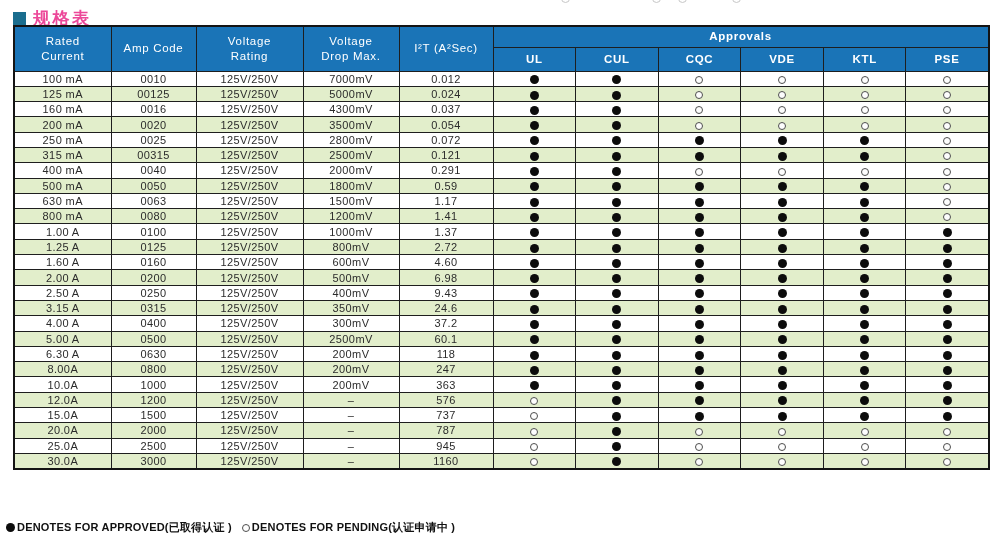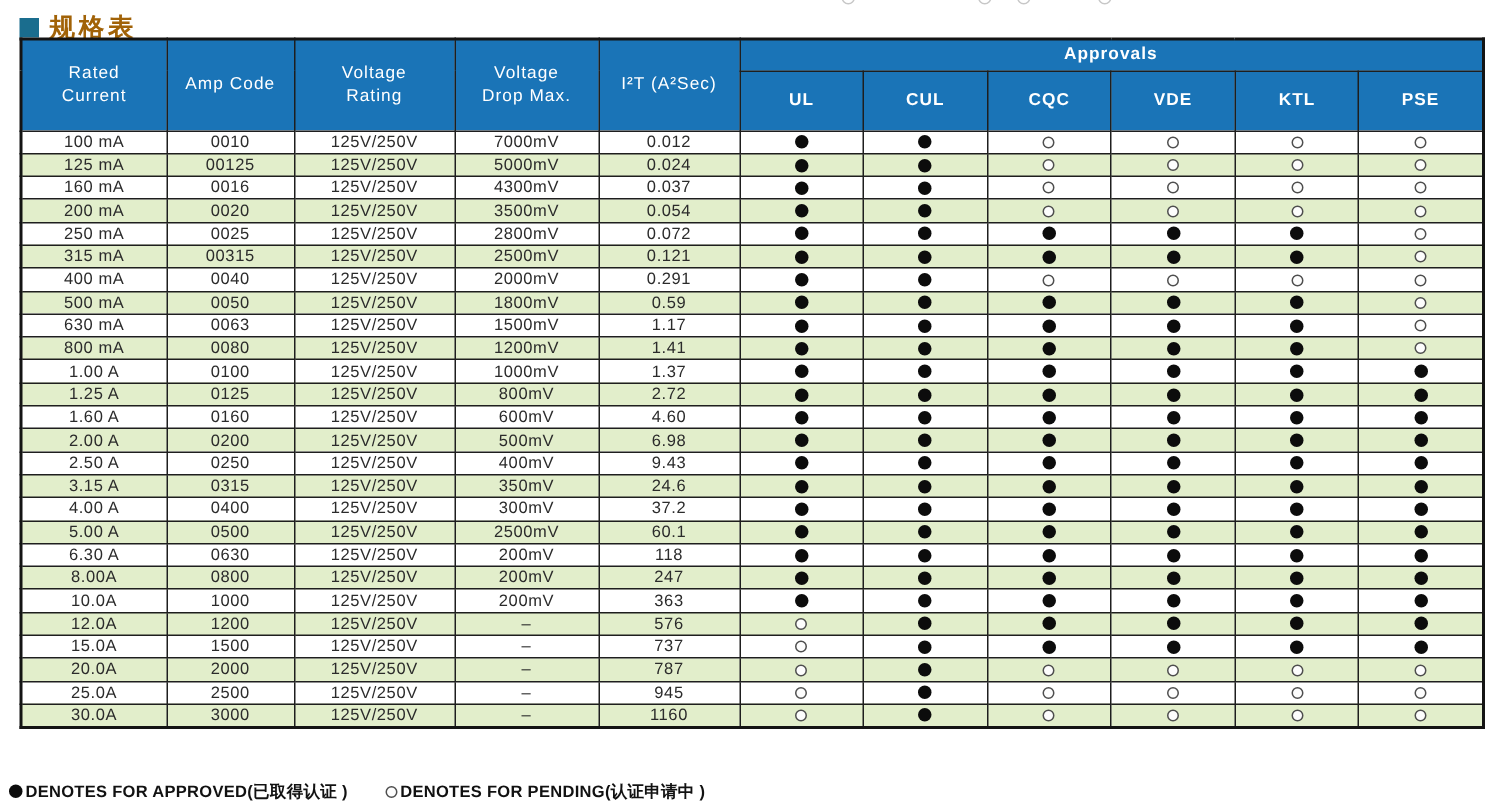--- a/index.html
+++ b/index.html
@@ -16,54 +16,53 @@
     position:absolute; top:-6px; width:9px; height:9px;
     border-radius:50%; border:1px solid #c7c7c7; background:#fff;
   }
   
   .title-row {
     position:absolute; top:7px; left:13px;
     display:flex; align-items:center; gap:7px;
   }
   .title-square { width:13px; height:13px; background:#1a6d8e; }
   .title-text {
-    font-size:17px; font-weight:bold; color:#a16207; letter-spacing:2.5px;
+    font-size:17px; font-weight:bold; color:#ec4899; letter-spacing:2.5px;
   }
   
   table.spec {
     position:absolute; left:13px; top:25px; width:975px;
     border-collapse:collapse; table-layout:fixed;
     border:2px solid #141414;
   }
   .spec th, .spec td {
     border:1px solid #1e1e1e;
     text-align:center; vertical-align:middle; padding:0;
   }
   .spec thead th {
     background:#1a74b7; color:#ffffff;
     font-size:11.5px; font-weight:500; letter-spacing:0.7px;
     white-space:pre-line; line-height:1.3;
   }
   .spec thead tr.hdr-top th.approvals-head { height:21px; font-weight:700; }
-  .spec thead tr.hdr-sub th { height:40px; font-weight:600; }
+  .spec thead tr.hdr-sub th { height:24px; font-weight:600; }
   .spec tbody td {
     height:15.3px; font-size:11px; color:#2b2b2b; letter-spacing:0.4px;
     background:#ffffff;
   }
   .spec tbody tr.alt td { background:#e2eecb; }
   .dot { display:inline-block; border-radius:50%; vertical-align:middle; }
   .dot.filled { width:9px; height:9px; background:#0c0c0c; }
   .dot.open   { width:8px; height:8px; background:#fdfdfd; border:1px solid #4e4e4e; }
   
   .legend {
     position:absolute; left:6px; top:520px;
     display:flex; align-items:flex-start;
     font-size:11px; font-weight:600; color:#111; letter-spacing:0.2px;
     white-space:nowrap;
-    gap:15px;
   }
   .legend .dot { margin-right:2px; }
   .legend .seg { display:flex; align-items:center; }
   .legend .gap-sm { margin-left:10px; }
   .legend .gap-lg { margin-left:18px; }
 </style>
 </head>
 <body>
 
 <div class="remnant" style="left:561px"></div>

